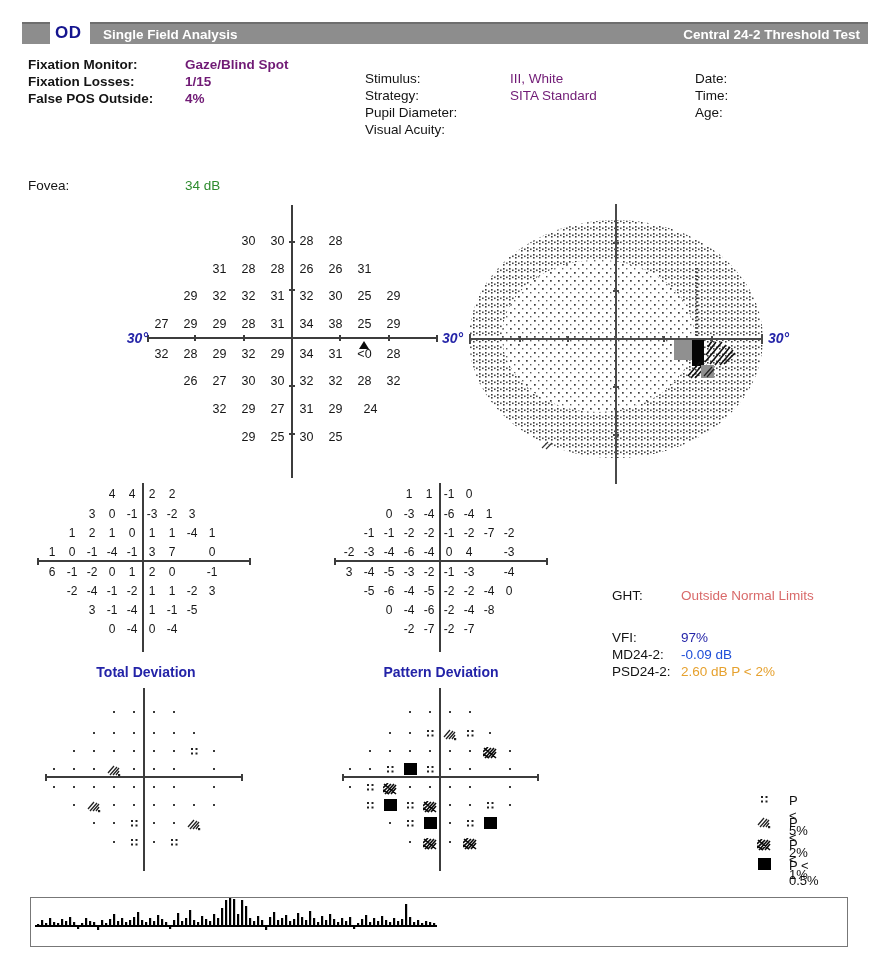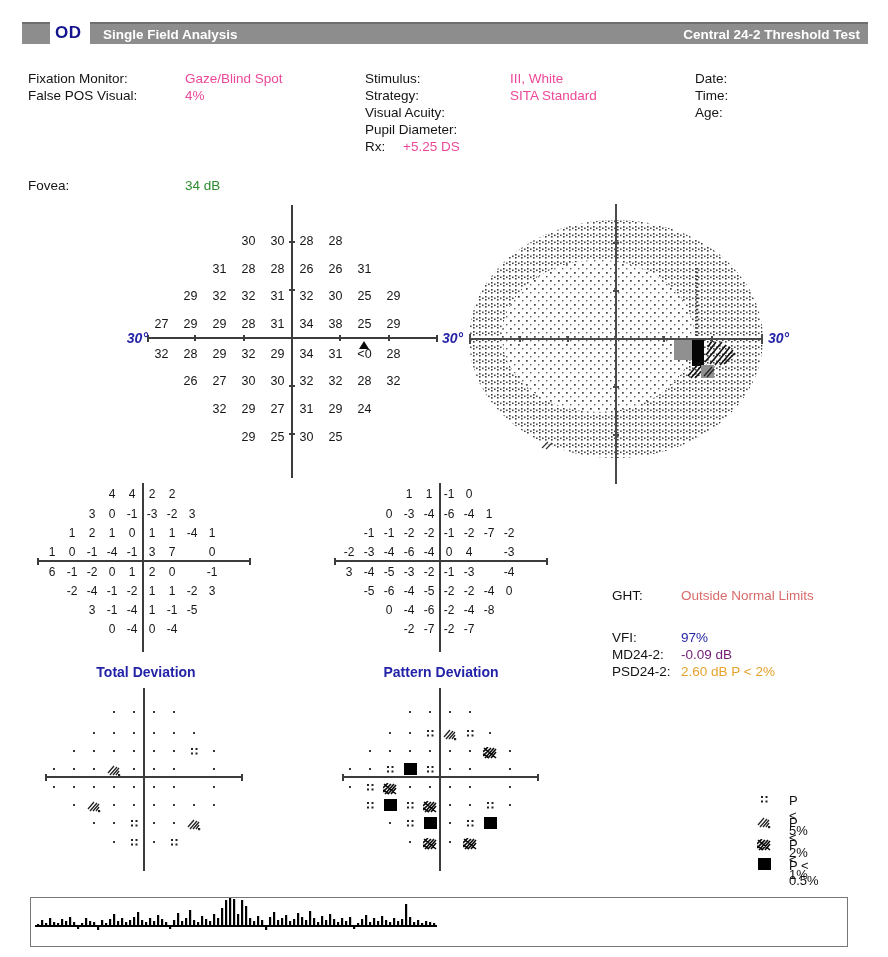--- a/index.html
+++ b/index.html
@@ -11,21 +11,21 @@
   .hdr-eye{left:55px;top:23px;font-size:17px;font-weight:bold;color:#15158f;letter-spacing:.5px;}
   .hdr-bar{left:90px;top:22px;width:778px;height:22px;background:#8d8d8d;border-top:2px solid #6e6e6e;
            box-sizing:border-box;display:flex;justify-content:space-between;align-items:center;
            padding:0 8px 0 13px;color:#fff;font-size:13.5px;font-weight:bold;}
   
   .pcol{font-size:13.5px;line-height:17px;color:#141414;}
   .prow{display:flex;white-space:nowrap;}
   .plabel{display:inline-block;}
   .pcol-left .plabel{width:157px;}
   .pcol-mid .plabel{width:145px;}
-  .pvalue{color:#ec4899;}
+  .pvalue{color:#701a75;}
   .pvalue.green{color:#2e8b2e;}
   
   .hline,.vline,.tick{position:absolute;background:#3c3c3c;}
   .num{position:absolute;width:26px;text-align:center;font-size:12.5px;color:#161616;}
   .num.small{font-size:12px;width:24px;}
   .deg-label{position:absolute;color:#2525a8;font-size:14px;font-style:italic;font-weight:bold;}
   .plot-title{position:absolute;color:#2323a8;font-size:14px;font-weight:bold;transform:translate(-50%,0);white-space:nowrap;}
   .bs-triangle{position:absolute;width:0;height:0;border-left:5px solid transparent;border-right:5px solid transparent;border-bottom:8px solid #0a0a0a;}
   .sym{position:absolute;}
   .sym-dot{width:2.4px;height:2.4px;background:#3a3a3a;}
@@ -46,57 +46,57 @@
 
 <div class="page">
 
   <div class="abs hdr-square"></div>
   <div class="abs hdr-eye">OD</div>
   <div class="abs hdr-bar">
     <span>Single Field Analysis</span>
     <span>Central 24-2 Threshold Test</span>
   </div>
 
-  <div class="abs pcol pcol-left" style="left:28px;top:70px;">
+  <div class="abs pcol pcol-left" style="left:28px;top:56px;font-weight:bold;">
     <div class="prow">
         <span class="plabel">Fixation Monitor:</span>
         <span class="pvalue">Gaze/Blind Spot</span>
       </div>
     <div class="prow">
-        <span class="plabel">False POS Visual:</span>
+        <span class="plabel">Fixation Losses:</span>
+        <span class="pvalue">1/15</span>
+      </div>
+    <div class="prow">
+        <span class="plabel">False POS Outside:</span>
         <span class="pvalue">4%</span>
       </div>
   </div>
   <div class="abs pcol pcol-left" style="left:28px;top:177px;">
     <div class="prow">
         <span class="plabel">Fovea:</span>
         <span class="pvalue green">34 dB</span>
       </div>
   </div>
 
   <div class="abs pcol pcol-mid" style="left:365px;top:70px;">
     <div class="prow">
         <span class="plabel">Stimulus:</span>
         <span class="pvalue">III, White</span>
       </div>
     <div class="prow">
         <span class="plabel">Strategy:</span>
         <span class="pvalue">SITA Standard</span>
       </div>
     <div class="prow">
+        <span class="plabel">Pupil Diameter:</span>
+        <span class="pvalue"></span>
+      </div>
+    <div class="prow">
         <span class="plabel">Visual Acuity:</span>
         <span class="pvalue"></span>
-      </div>
-    <div class="prow">
-        <span class="plabel">Pupil Diameter:</span>
-        <span class="pvalue"></span>
-      </div>
-    <div class="prow">
-        <span class="plabel" style="width:38px;">Rx:</span>
-        <span class="pvalue">+5.25 DS</span>
       </div>
   </div>
 
   <div class="abs pcol" style="left:695px;top:70px;">
     <div class="prow">
         <span class="plabel">Date:</span>
       </div>
     <div class="prow">
         <span class="plabel">Time:</span>
       </div>
@@ -160,21 +160,21 @@
       <div class="num" style="left: 264.5px; top: 374px;">30</div>
       <div class="num" style="left: 293.5px; top: 374px;">32</div>
       <div class="num" style="left: 322.5px; top: 374px;">32</div>
       <div class="num" style="left: 351.5px; top: 374px;">28</div>
       <div class="num" style="left: 380.5px; top: 374px;">32</div>
       <div class="num" style="left: 206.5px; top: 402px;">32</div>
       <div class="num" style="left: 235.5px; top: 402px;">29</div>
       <div class="num" style="left: 264.5px; top: 402px;">27</div>
       <div class="num" style="left: 293.5px; top: 402px;">31</div>
       <div class="num" style="left: 322.5px; top: 402px;">29</div>
-      <div class="num" style="left: 351.5px; top: 402px;">24</div>
+      <div class="num" style="left: 351.5px; top: 402px; text-align: right;">24</div>
       <div class="num" style="left: 235.5px; top: 430px;">29</div>
       <div class="num" style="left: 264.5px; top: 430px;">25</div>
       <div class="num" style="left: 293.5px; top: 430px;">30</div>
       <div class="num" style="left: 322.5px; top: 430px;">25</div>
     </div>
   <div class="deg-label" style="left:112px;top:330px;width:36px;text-align:right;">30°</div>
   <div class="deg-label" style="left:442px;top:330px;">30°</div>
   <div class="bs-triangle" style="left:359px;top:341px;"></div>
 
   <svg class="abs" style="left:460px;top:190px;" width="320" height="300" viewBox="0 0 320 300">
@@ -507,21 +507,21 @@
           <path d="M0 9 L8 1 M2 11 L11 1 M5 11 L13 2 M8 11 L13 5 M0 5 L5 0 M1 1 L13 11 M0 7 L6 11" fill="none" stroke="#0a0a0a" stroke-width="1.6"></path>
         </svg></div>
     </div>
 
   <div>
     <span class="sumlabel" style="left:612px;top:588px;">GHT:</span>
     <span class="sumvalue" style="left: 681px; top: 588px; color: rgb(217, 106, 106);">Outside Normal Limits</span>
     <span class="sumlabel" style="left:612px;top:630px;">VFI:</span>
     <span class="sumvalue" style="left: 681px; top: 630px; color: rgb(37, 37, 168);">97%</span>
     <span class="sumlabel" style="left:612px;top:647px;">MD24-2:</span>
-    <span class="sumvalue" style="left: 681px; top: 647px; color: #701a75;">-0.09 dB</span>
+    <span class="sumvalue" style="left: 681px; top: 647px; color: #1d4ed8;">-0.09 dB</span>
     <span class="sumlabel" style="left:612px;top:664px;">PSD24-2:</span>
     <span class="sumvalue" style="left: 681px; top: 664px; color: rgb(230, 161, 46);">2.60 dB P &lt; 2%</span>
   </div>
 
   <div class="abs" id="legend">
     <span class="legend-label" style="left:789px;top:793px;">P &lt; 5%</span>
     <span class="legend-label" style="left:789px;top:815px;">P &lt; 2%</span>
     <span class="legend-label" style="left:789px;top:837px;">P &lt; 1%</span>
     <span class="legend-label" style="left:789px;top:858px;">P &lt; 0.5%</span>
   <div class="sym sym-p5" style="left: 760.5px; top: 795.5px;">

